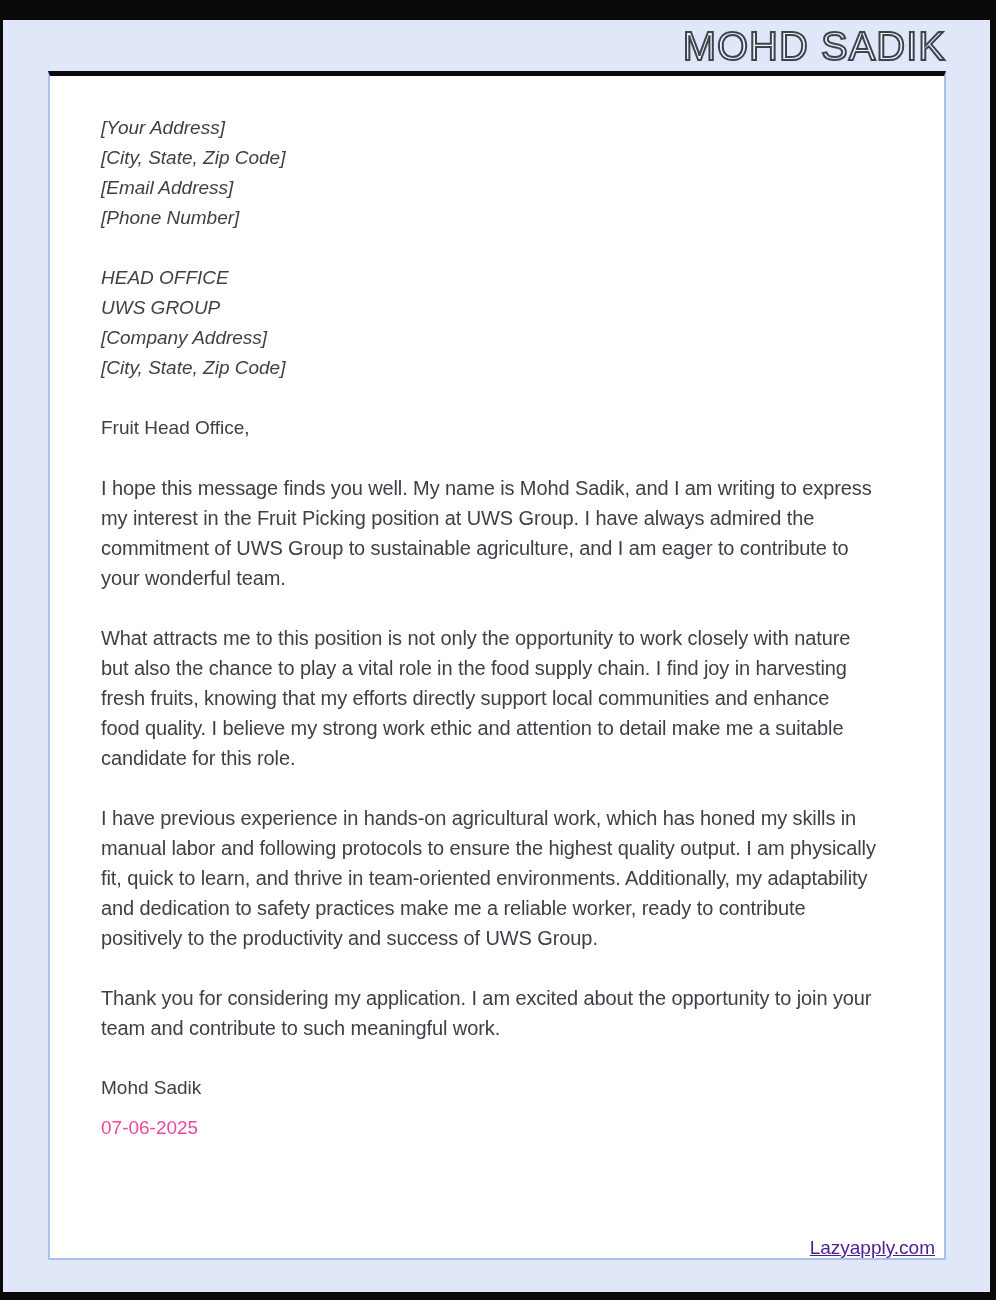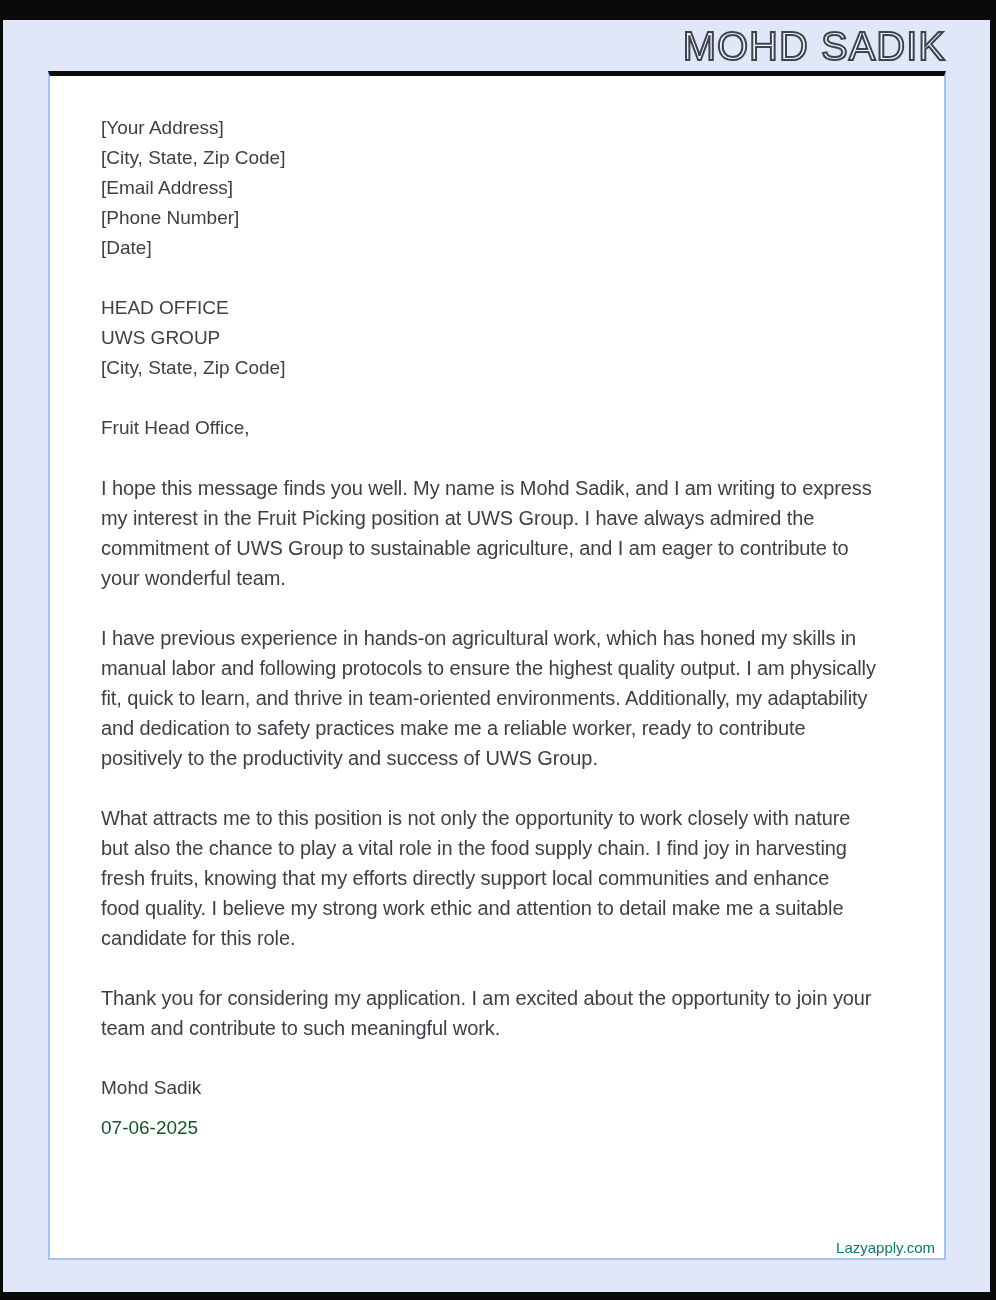--- a/index.html
+++ b/index.html
@@ -35,88 +35,89 @@
     border: 2px solid #a8c2ee;
     border-top: 5px solid #0a0a0a;
   }
   .letter {
     padding: 37px 48px 0 51px;
     color: #3d4147;
     font-size: 19px;
     line-height: 30px;
   }
   .addr-line { line-height: 30px; }
-  .block { margin: 0 0 30px 0; }
+  .block { margin: 0 0 30px 0; font-style: italic; }
   .para {
     white-space: pre-line;
     font-size: 20px;
     line-height: 30px;
     margin: 0 0 30px 0;
     letter-spacing: -0.1px;
   }
   .salutation { margin: 0 0 30px 0; }
   .closing { margin: 0 0 30px 0; }
   .signature { margin: 0; }
   .date-link {
     display: inline-block;
     margin-top: 10px;
-    color: #14532d;
+    color: #ec4899;
     cursor: pointer;
     line-height: 30px;
   }
   .watermark {
     position: absolute;
     right: 9px; bottom: 0px;
-    font-size: 15px;
-    color: #0f766e;
+    font-size: 19px;
+    color: #4c1d95;
     line-height: 20px;
     cursor: pointer;
+    text-decoration: underline;
   }
 </style>
 </head>
 <body>
 
 <div class="page">
 
   <div class="header-name">MOHD SADIK</div>
 
   <div class="card">
 
     <div class="letter">
 
       <div class="block">
         <div class="addr-line">[Your Address]</div>
         <div class="addr-line">[City, State, Zip Code]</div>
         <div class="addr-line">[Email Address]</div>
         <div class="addr-line">[Phone Number]</div>
-        <div class="addr-line">[Date]</div>
       </div>
 
       <div class="block">
         <div class="addr-line">HEAD OFFICE</div>
         <div class="addr-line">UWS GROUP</div>
+        <div class="addr-line">[Company Address]</div>
         <div class="addr-line">[City, State, Zip Code]</div>
       </div>
 
       <div class="salutation">Fruit Head Office,</div>
 
       <div class="para">I hope this message finds you well. My name is Mohd Sadik, and I am writing to express
 my interest in the Fruit Picking position at UWS Group. I have always admired the
 commitment of UWS Group to sustainable agriculture, and I am eager to contribute to
 your wonderful team.</div>
+      <div class="para">What attracts me to this position is not only the opportunity to work closely with nature
+but also the chance to play a vital role in the food supply chain. I find joy in harvesting
+fresh fruits, knowing that my efforts directly support local communities and enhance
+food quality. I believe my strong work ethic and attention to detail make me a suitable
+candidate for this role.</div>
       <div class="para">I have previous experience in hands-on agricultural work, which has honed my skills in
 manual labor and following protocols to ensure the highest quality output. I am physically
 fit, quick to learn, and thrive in team-oriented environments. Additionally, my adaptability
 and dedication to safety practices make me a reliable worker, ready to contribute
 positively to the productivity and success of UWS Group.</div>
-      <div class="para">What attracts me to this position is not only the opportunity to work closely with nature
-but also the chance to play a vital role in the food supply chain. I find joy in harvesting
-fresh fruits, knowing that my efforts directly support local communities and enhance
-food quality. I believe my strong work ethic and attention to detail make me a suitable
-candidate for this role.</div>
       <div class="para">Thank you for considering my application. I am excited about the opportunity to join your
 team and contribute to such meaningful work.</div>
 
 
       <div class="signature">Mohd Sadik</div>
 
       <span class="date-link">07-06-2025</span>
 
     </div>
 

